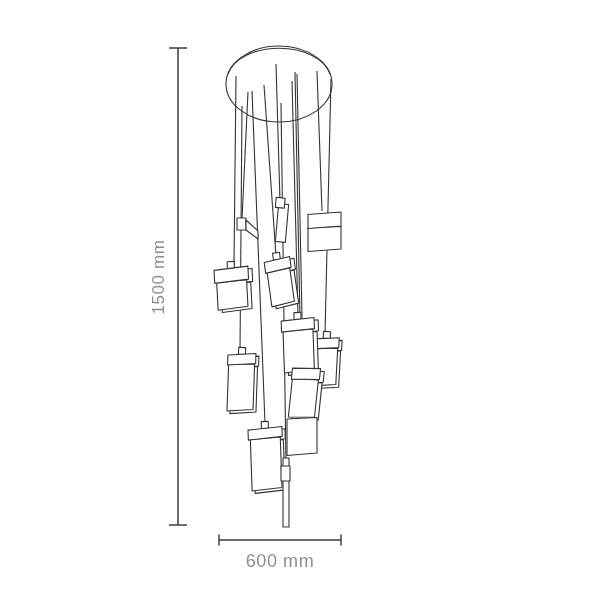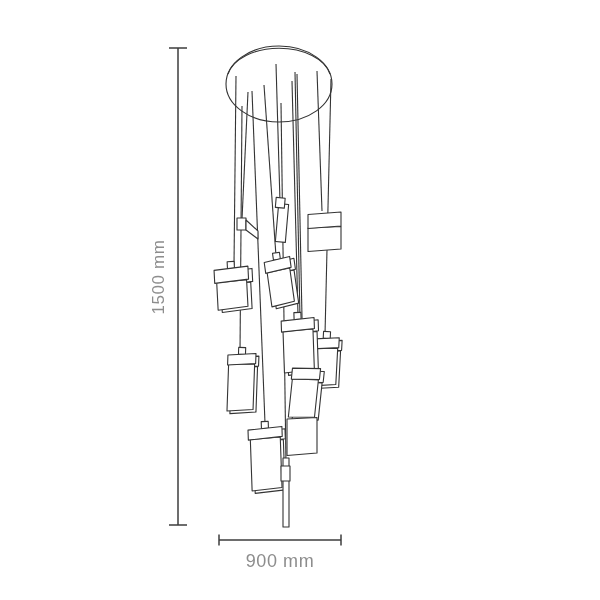--- a/index.html
+++ b/index.html
@@ -117,14 +117,14 @@
           <polygon points="251,439 281,437.5 281,488 251,490.5"></polygon>
           <polygon points="249,429.5 283,427 283,437 249,439.5"></polygon>
         </g>
         <g transform="rotate(0 286 492.5)" fill="#ffffff">
           <rect x="283" y="458" width="6" height="69"></rect>
           <rect x="281" y="466" width="9" height="15"></rect>
         </g>
       </g>
     </svg>
   <div class="dim-label vertical">1500 mm</div>
-  <div class="dim-label horizontal">900 mm</div>
+  <div class="dim-label horizontal">600 mm</div>
 </div>
 
 </body></html>

